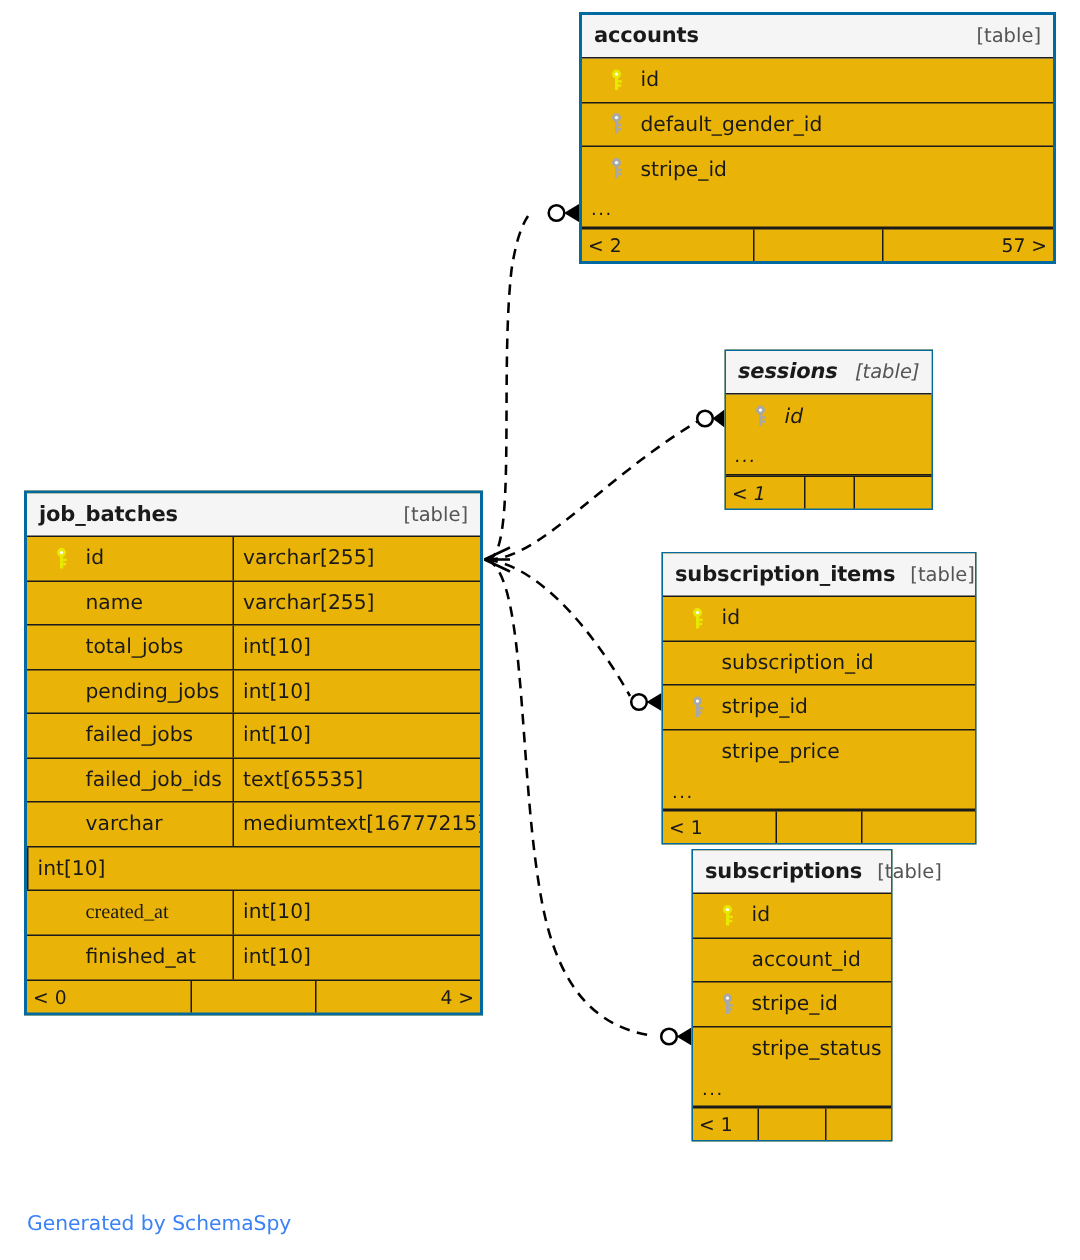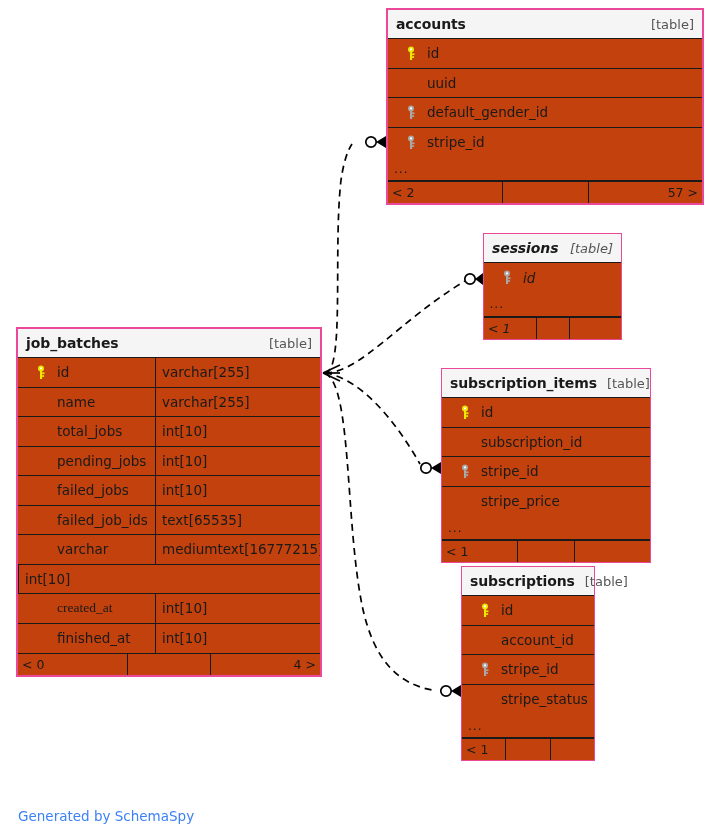--- a/index.html
+++ b/index.html
@@ -21,22 +21,22 @@
   }
   #edges {
     position: absolute;
     left: 0; top: 0;
     width: 720px; height: 840px;
     pointer-events: none;
     z-index: 1;
   }
   .table-node {
     position: absolute;
-    background: #c2410c;
-    border: 2px solid #ec4899;
+    background: #eab308;
+    border: 2px solid #0369a1;
     box-sizing: border-box;
     z-index: 2;
     font-size: 13.5px;
     color: #1a1a1a;
     text-align: center;
   }
   .table-node.thin { border-width: 1.6px; }
   .tbl-header {
     background: #f5f5f5;
     border-bottom: 1.6px solid #1a1a1a;
@@ -195,26 +195,20 @@
                 <rect x="3" y="5.6" width="2.1" height="8.4" fill="#e8e800"></rect>
                 <rect x="5.1" y="7.4" width="2.4" height="1.7" fill="#e8e800"></rect>
                 <rect x="5.1" y="10.2" width="2.0" height="1.7" fill="#e8e800"></rect>
               </svg>
             </span>
             <span class="col-label">id</span>
           </div>
         </div>
         <div class="col-row">
           <div class="col-name-cell full">
-            <span class="keyslot"></span>
-            <span class="col-label">uuid</span>
-          </div>
-        </div>
-        <div class="col-row">
-          <div class="col-name-cell full">
             <span class="keyslot">
               <svg width="11" height="15" viewBox="0 0 11 15" aria-hidden="true">
                 <circle cx="4" cy="3.4" r="3" fill="#a8a8a8"></circle>
                 <circle cx="4" cy="3.4" r="1.1" fill="#ffffff"></circle>
                 <rect x="3" y="5.6" width="2.1" height="8.4" fill="#a8a8a8"></rect>
                 <rect x="5.1" y="7.4" width="2.4" height="1.7" fill="#a8a8a8"></rect>
                 <rect x="5.1" y="10.2" width="2.0" height="1.7" fill="#a8a8a8"></rect>
               </svg>
             </span>
             <span class="col-label">default_gender_id</span>

